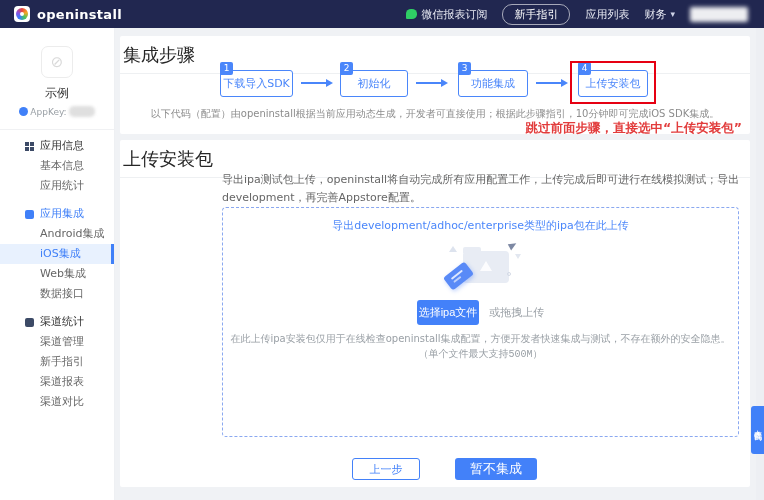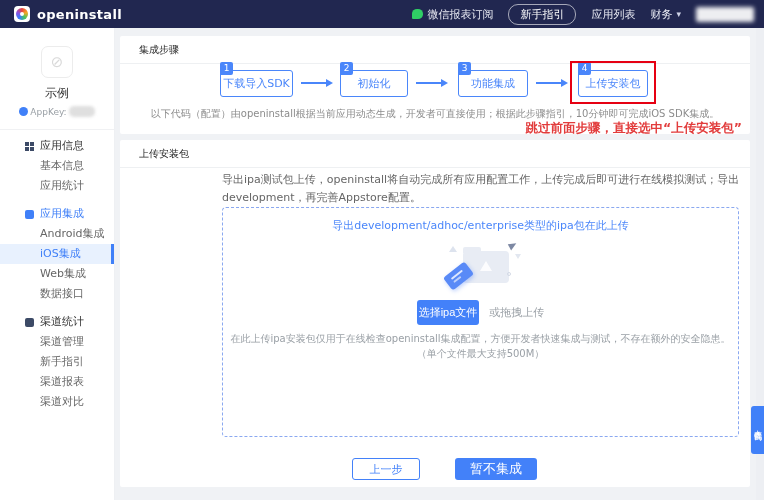--- a/index.html
+++ b/index.html
@@ -2,21 +2,21 @@
 <html><head>
 <meta charset="utf-8">
 <style>
   * { margin:0; padding:0; box-sizing:border-box; }
   html,body { width:764px; height:500px; }
   body { font-family:"DejaVu Sans","Liberation Sans",sans-serif; background:#f0f2f5; }
   .page { position:relative; width:764px; height:500px; overflow:hidden; background:#f0f2f5; }
 
   
   .navbar { position:absolute; top:0; left:0; width:764px; height:28px; background:#212750;
-            display:flex; align-items:center; justify-content:space-between; padding:0 10px 0 14px; z-index:30; }
+            display:flex; align-items:center; justify-content:space-between; padding:0 16px 0 14px; z-index:30; }
   .brand { display:flex; align-items:center; gap:7px; cursor:pointer; }
   .logo { width:16px; height:16px; background:#fff; border-radius:4px; position:relative; }
   .logo::before { content:""; position:absolute; left:2px; top:2px; width:12px; height:12px; border-radius:50%;
             background:conic-gradient(#e8433f,#f5a623,#41c463,#3a7bfd,#8a52e0,#e8433f); }
   .logo::after { content:""; position:absolute; left:6px; top:6px; width:4px; height:4px; border-radius:50%; background:#fff; }
   .brand-text { color:#fff; font-size:13px; font-weight:700; letter-spacing:.3px; }
   .nav-right { display:flex; align-items:center; gap:15px; }
   .nav-link { color:#e8eaf3; font-size:11px; text-decoration:none; display:flex; align-items:center; gap:4px; cursor:pointer; }
   .wechat-icon { width:11px; height:10px; background:#2fce65; border-radius:45% 45% 45% 10%; display:inline-block; }
   .nav-pill { color:#fff; font-size:11px; border:1px solid rgba(255,255,255,.6); border-radius:10px;
@@ -49,42 +49,42 @@
   .ic-grid { width:4px; height:4px; background:#3c4a66; box-shadow:5px 0 0 #3c4a66,0 5px 0 #3c4a66,5px 5px 0 #3c4a66; }
   .ic-blue-sq { width:9px; height:9px; border-radius:2px; background:#4080f8; }
   .ic-dark-sq { width:9px; height:9px; border-radius:2px; background:#3c4a66; }
   .menu-row.selected { background:#e8f1fe; color:#4080f8; }
   .menu-row.selected::after { content:""; position:absolute; right:0; top:0; width:3px; height:20px; background:#4080f8; }
 
   
   .card { position:absolute; left:120px; width:630px; background:#fff; border-radius:2px; }
   .card-steps { top:36px; height:98px; }
   .card-upload { top:140px; height:347px; }
-  .card-header { font-size:10px; color:#262626; font-weight:500; padding:7px 19px 6px; border-bottom:1px solid #eef0f2; }
+  .card-header { font-size:18px; color:#262626; font-weight:500; padding:7px 3px 6px; border-bottom:1px solid #eef0f2; }
 
   
   .steps-area { position:absolute; left:0; top:0; width:100%; height:100%; }
   .step-box { position:absolute; top:34px; height:27px; border:1px solid #4a86fa; border-radius:3px;
             color:#4a86fa; font-size:11px; display:flex; align-items:center; justify-content:center; cursor:pointer; background:#fff; }
   .step-badge { position:absolute; left:-1px; top:-9px; width:13px; height:13px; background:#4a86fa;
             border-radius:2px 2px 2px 0; color:#fff; font-size:9px; line-height:13px; text-align:center; }
   .arrow { position:absolute; top:46px; height:2px; background:#4a86fa; }
   .arrow::after { content:""; position:absolute; right:-6px; top:-3px; border-left:7px solid #4a86fa;
             border-top:4px solid transparent; border-bottom:4px solid transparent; }
   .red-frame { position:absolute; left:450px; top:25px; width:86px; height:43px; border:2px solid #e60012; pointer-events:none; }
   .steps-desc { position:absolute; left:0; top:71px; width:100%; text-align:center; font-size:10px; color:#8c8c8c; }
   .steps-note { position:absolute; right:8px; top:84px; font-size:12.5px; font-weight:700; color:#e23c3c; }
 
   
   .upload-intro { position:absolute; left:102px; top:31px; width:518px; font-size:11px; color:#666; line-height:1.65; }
   .dropzone { position:absolute; left:102px; top:67px; width:517px; height:230px; border:1px dashed #8aa8f0;
             border-radius:4px; background:#fff; cursor:pointer; }
   .dz-hint { position:absolute; left:0; top:10px; width:100%; text-align:center; font-size:11px; color:#4a86fa; }
   .dz-note1 { position:absolute; left:0; top:124px; width:100%; text-align:center; font-size:10px; color:#9aa0a6; }
-  .dz-note2 { position:absolute; left:0; top:139px; width:100%; text-align:center; font-size:10px; color:#9aa0a6; }
+  .dz-note2 { position:absolute; left:0; top:139px; width:100%; text-align:center; font-size:10px; color:#9aa0a6;font-family:Liberation Mono, monospace; }
   .dz-warning { position:absolute; left:0; top:210px; width:100%; text-align:center; font-size:10px; color:#ef5350; }
   .dz-btn-row { position:absolute; left:0; top:92px; width:100%; display:flex; align-items:center; justify-content:center; gap:10px; }
   .btn-select { background:#4381f9; color:#fff; font-size:11px; border:none; border-radius:3px; padding:5px 2px; cursor:pointer;text-align:right; }
   .drag-text { font-size:11px; color:#9aa0a6; }
 
   
   .dz-art { position:absolute; left:50%; top:34px; width:80px; height:52px; transform:translateX(-50%); }
   .art-folder { position:absolute; left:22px; top:9px; width:46px; height:32px; background:#e8ecf4; border-radius:4px; }
   .art-folder::before { content:""; position:absolute; left:0; top:-4px; width:18px; height:6px; background:#e8ecf4; border-radius:2px 2px 0 0; }
   .art-recycle { position:absolute; left:17px; top:10px; width:0; height:0; border-left:6px solid transparent;

